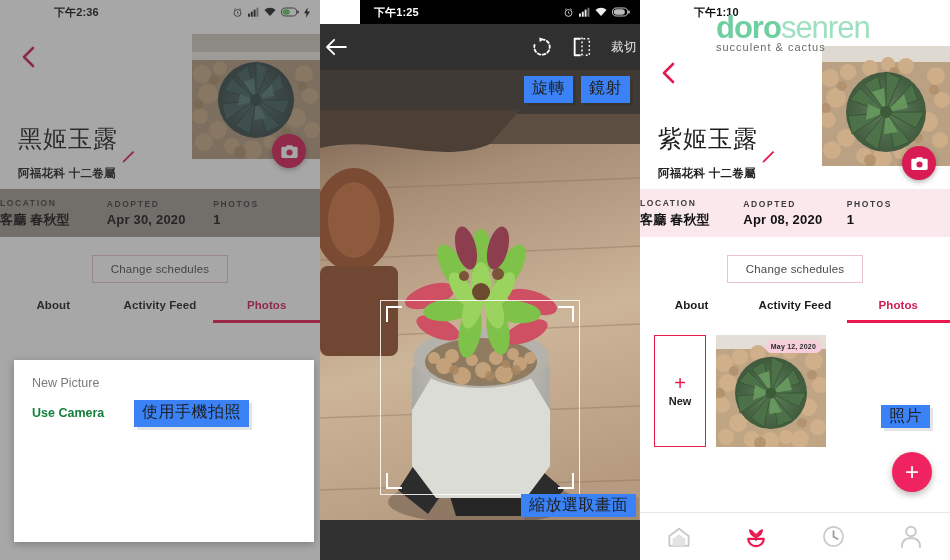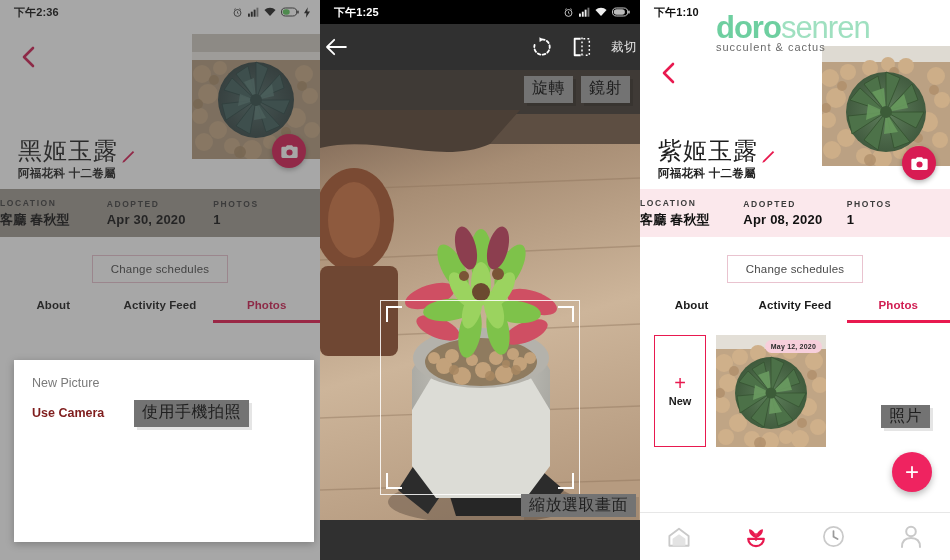--- a/index.html
+++ b/index.html
@@ -15,21 +15,21 @@
   .panel { position: relative; height: 560px; overflow: hidden; }
   .panel-left   { width: 320px; background:#ffffff; }
   .panel-mid    { width: 320px; background:#ffffff; }
   .panel-right  { width: 310px; background:#ffffff; }
 
   .screen { position:absolute; left:0; top:0; right:0; bottom:0; }
 
   
   .statusbar {
     height: 24px; display:flex; align-items:center; justify-content:space-between;
-    padding: 0 10px 0 14px; font-size: 11px; font-weight:600; letter-spacing:.1px;
+    padding: 0 10px 0 14px; font-size: 11px; font-weight:600; letter-spacing:.1px;margin-left:40px;
   }
   .statusbar.light { background:#ffffff; color:#111; }
   .statusbar.dark  { background:#000000; color:#ffffff; }
   .sb-icons { display:flex; align-items:center; gap:5px; }
   .sb-icons svg { display:block; }
 
   
   .detail { position:absolute; left:0; right:0; top:24px; bottom:0; }
   .hero { position:relative; height:165px; }
   .backbtn {
@@ -41,21 +41,21 @@
     overflow:hidden; background:#9a8f7f;
   }
   .hero-photo .ph { width:100%; height:100%; display:block; }
   .cam-fab {
     position:absolute; right:14px; top:110px; width:34px; height:34px;
     border-radius:50%; background:#d81b53; display:flex; align-items:center;
     justify-content:center; box-shadow:0 2px 5px rgba(0,0,0,.3); cursor:pointer;
   }
   .title-wrap { position:absolute; left:18px; bottom:8px; }
   .pname { font-size:24px; font-weight:400; color:#1d1d1d; letter-spacing:1px; line-height:1.05; }
-  .pfam  { font-size:11.5px; font-weight:700; color:#222; margin-top:3px; letter-spacing:.3px; }
+  .pfam  { font-size:11.5px; font-weight:700; color:#222; margin-top:15px; letter-spacing:.3px; }
   .pencil { position:absolute; left:118px; bottom:22px; width:18px; height:18px; cursor:pointer; }
 
   .statbar { display:flex; height:48px; align-items:center; }
   .stat { flex:1; text-align:left; }
   .stat .k { font-size:8.5px; letter-spacing:1.6px; font-weight:700; color:#3c3c3c; }
   .stat .v { font-size:13px; font-weight:700; color:#111; margin-top:3px; letter-spacing:.2px; }
 
   .sched-wrap { display:flex; justify-content:center; padding:18px 0 16px; }
   .sched-btn {
     font-size:11.5px; color:#4a4a4a; padding:7px 18px; letter-spacing:.2px;
@@ -72,22 +72,22 @@
 
   
   .dim { position:absolute; inset:0; background:rgba(60,60,60,0.45); }
   .dialog {
     position:absolute; left:14px; right:6px; top:360px; bottom:18px;
     background:#ffffff; box-shadow:0 2px 8px rgba(0,0,0,.25);
     padding:16px 0 0 0;
   }
   .dlg-title { font-size:12.5px; color:#7a7a7a; padding:0 0 0 18px; }
   .dlg-row { display:flex; align-items:center; height:46px; padding:0 0 0 18px; }
-  .dlg-row .lbl { font-size:12.5px; font-weight:700; color:#7f1d1d; width:102px; }
-  .cal { background:#737373; color:#1f1f1f; font-size:16px; padding:2px 8px 4px;
+  .dlg-row .lbl { font-size:12.5px; font-weight:700; color:#15803d; width:102px; }
+  .cal { background:#3b82f6; color:#1f1f1f; font-size:16px; padding:2px 8px 4px;
          box-shadow:3px 3px 0 rgba(0,0,0,.10); letter-spacing:.5px; }
 
   
   .cropscreen { position:absolute; left:0; right:0; top:24px; bottom:0; background:#2f2f2f; }
   .croptoolbar { height:46px; background:#303030; display:flex; align-items:center; padding:0 3px; }
   .croptoolbar .sp { flex:1; }
   .tb-ico { width:26px; height:26px; display:flex; align-items:center; justify-content:center;
             margin-left:14px; cursor:pointer; }
   .tb-text { color:#e6e6e6; font-size:12.5px; margin-left:16px; cursor:pointer; letter-spacing:.5px; }
   .callout-row { position:absolute; right:10px; top:52px; display:flex; gap:8px; z-index:6; }

